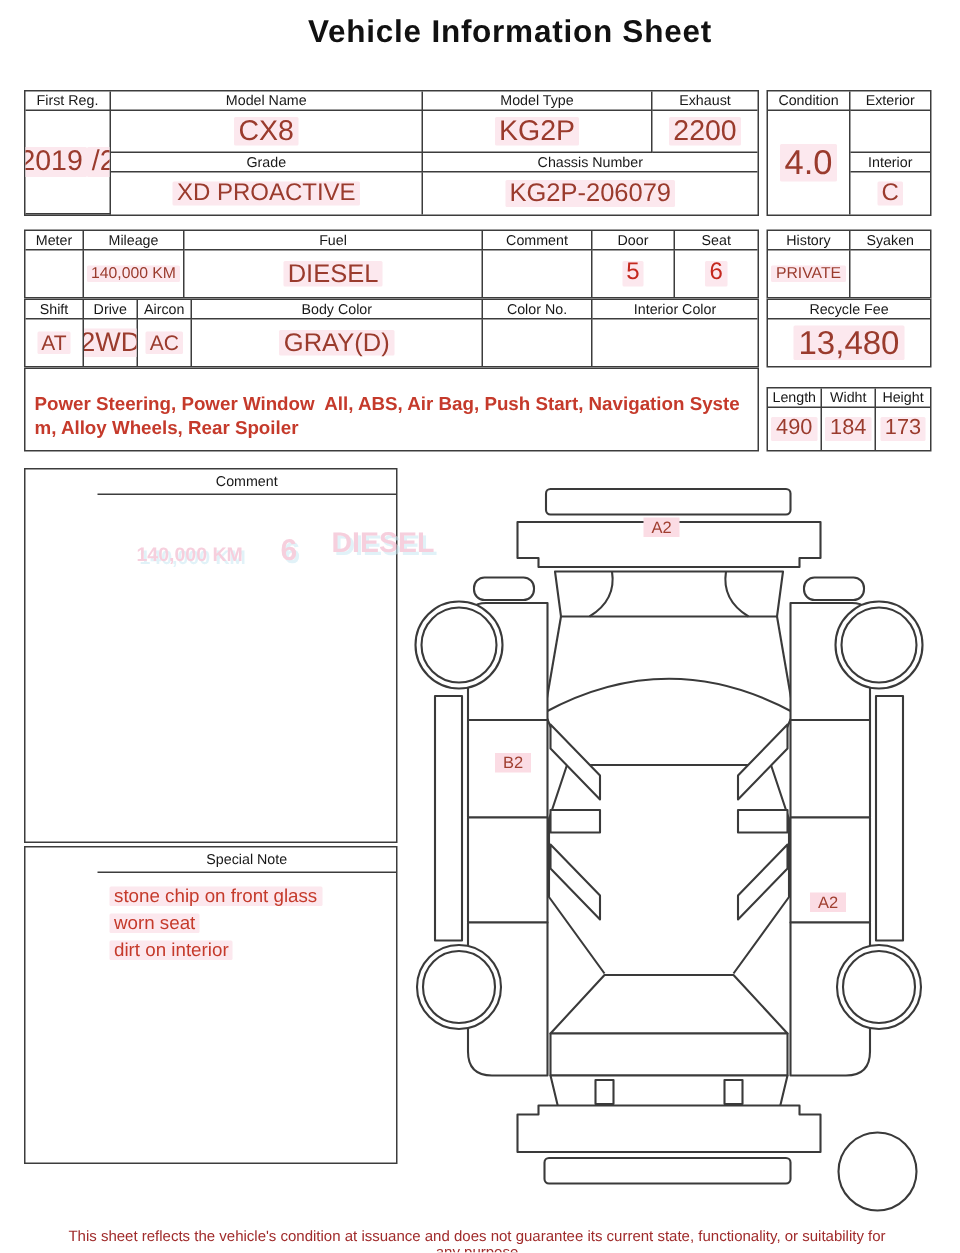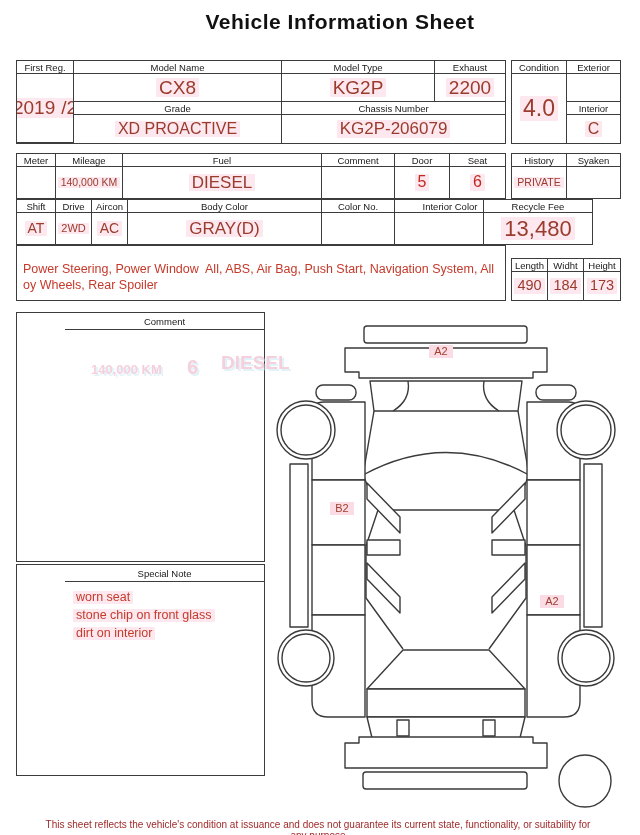--- a/index.html
+++ b/index.html
@@ -112,42 +112,42 @@
   <div class="tbl" style="left:16px;top:199px;grid-template-columns:39px 36px 36px 194px 73px 110px;grid-template-rows:13px 31px;">
     <div class="cell lab" style="grid-column:1;grid-row:1">Shift</div>
     <div class="cell lab" style="grid-column:2;grid-row:1">Drive</div>
     <div class="cell lab" style="grid-column:3;grid-row:1">Aircon</div>
     <div class="cell lab" style="grid-column:4;grid-row:1">Body Color</div>
     <div class="cell lab" style="grid-column:5;grid-row:1">Color No.</div>
     <div class="cell lab br0" style="grid-column:6;grid-row:1">Interior Color</div>
     <div class="cell val bb0" style="grid-column:1;grid-row:2;font-size:14px">
         <span class="hl">AT</span>
       </div>
-    <div class="cell val bb0" style="grid-column:2;grid-row:2;font-size:11px">
+    <div class="cell val bb0" style="grid-column:2;grid-row:2;font-size:18px">
         <span class="hl">2WD</span>
       </div>
     <div class="cell val bb0" style="grid-column:3;grid-row:2;font-size:14px">
         <span class="hl">AC</span>
       </div>
     <div class="cell val bb0" style="grid-column:4;grid-row:2;font-size:17px">
         <span class="hl">GRAY(D)</span>
       </div>
     <div class="cell val bb0" style="grid-column:5;grid-row:2"></div>
     <div class="cell val bb0 br0" style="grid-column:6;grid-row:2"></div>
   </div>
 
-  <div class="tbl" style="left:483px;top:199px;grid-template-columns:108px;grid-template-rows:13px 31px;">
+  <div class="tbl" style="left:511px;top:199px;grid-template-columns:108px;grid-template-rows:13px 31px;">
     <div class="cell lab br0" style="grid-column:1;grid-row:1">Recycle Fee</div>
     <div class="cell val br0 bb0" style="grid-column:1;grid-row:2;font-size:22px">
         <span class="hl">13,480</span>
       </div>
   </div>
 
   <div class="tbl" style="left:16px;top:245px;grid-template-columns:488px;grid-template-rows:13px 41px;">
-    <div class="cell br0 bb0 equipbody" style="grid-column:1;grid-row:2;white-space:pre-wrap;">Power Steering, Power Window  All, ABS, Air Bag, Push Start, Navigation System, Alloy Wheels, Rear Spoiler</div>
+    <div class="cell br0 bb0 equipbody" style="grid-column:1;grid-row:2;white-space:pre-wrap;font-weight:bold;">Power Steering, Power Window  All, ABS, Air Bag, Push Start, Navigation System, Alloy Wheels, Rear Spoiler</div>
   </div>
 
   <div class="tbl" style="left:511px;top:258px;grid-template-columns:36px 36px 36px;grid-template-rows:13px 28px;">
     <div class="cell lab" style="grid-column:1;grid-row:1">Length</div>
     <div class="cell lab" style="grid-column:2;grid-row:1">Widht</div>
     <div class="cell lab br0" style="grid-column:3;grid-row:1">Height</div>
     <div class="cell val bb0" style="grid-column:1;grid-row:2;font-size:14.5px">
         <span class="hl">490</span>
       </div>
     <div class="cell val bb0" style="grid-column:2;grid-row:2;font-size:14.5px">
@@ -163,22 +163,22 @@
     <div style="position:relative;height:230px;">
       <span class="ghost" style="left:26px;top:32px;font-size:13px;">140,000 KM</span>
       <span class="ghost" style="left:122px;top:26px;font-size:20px;">6</span>
       <span class="ghost" style="left:156px;top:22px;font-size:19px;">DIESEL</span>
     </div>
   </div>
 
   <div class="box" style="left:16px;top:564px;width:249px;height:212px;">
     <div class="boxhead">Special Note</div>
     <div class="notes">
+      <div><span class="hl">stone chip on front glass</span></div>
       <div><span class="hl">worn seat</span></div>
-      <div><span class="hl">stone chip on front glass</span></div>
       <div><span class="hl">dirt on interior</span></div>
     </div>
   </div>
 
   <svg style="position:absolute;left:270px;top:318px;" width="360" height="497" viewBox="0 0 360 497">
     <g stroke="#3a3a3a" stroke-width="1.4" fill="#fff" stroke-linejoin="round">
 
       <rect x="94" y="8" width="163" height="17" rx="3"></rect>
       <path d="M75,30 H277 V54 H263 V60 H89 V54 H75 Z"></path>
       <path d="M100,63 H252 L248,93 H104 Z"></path>

